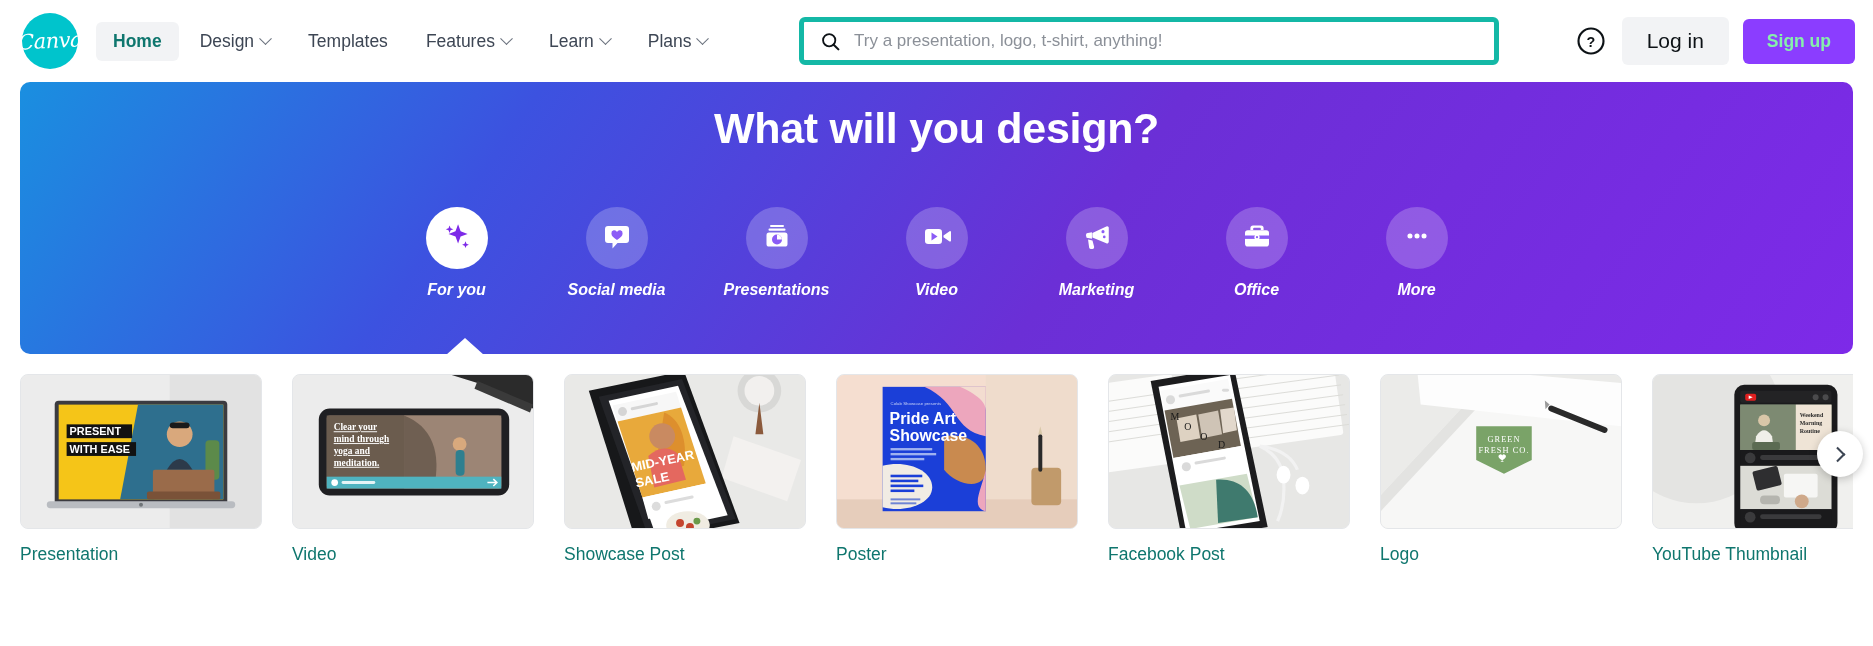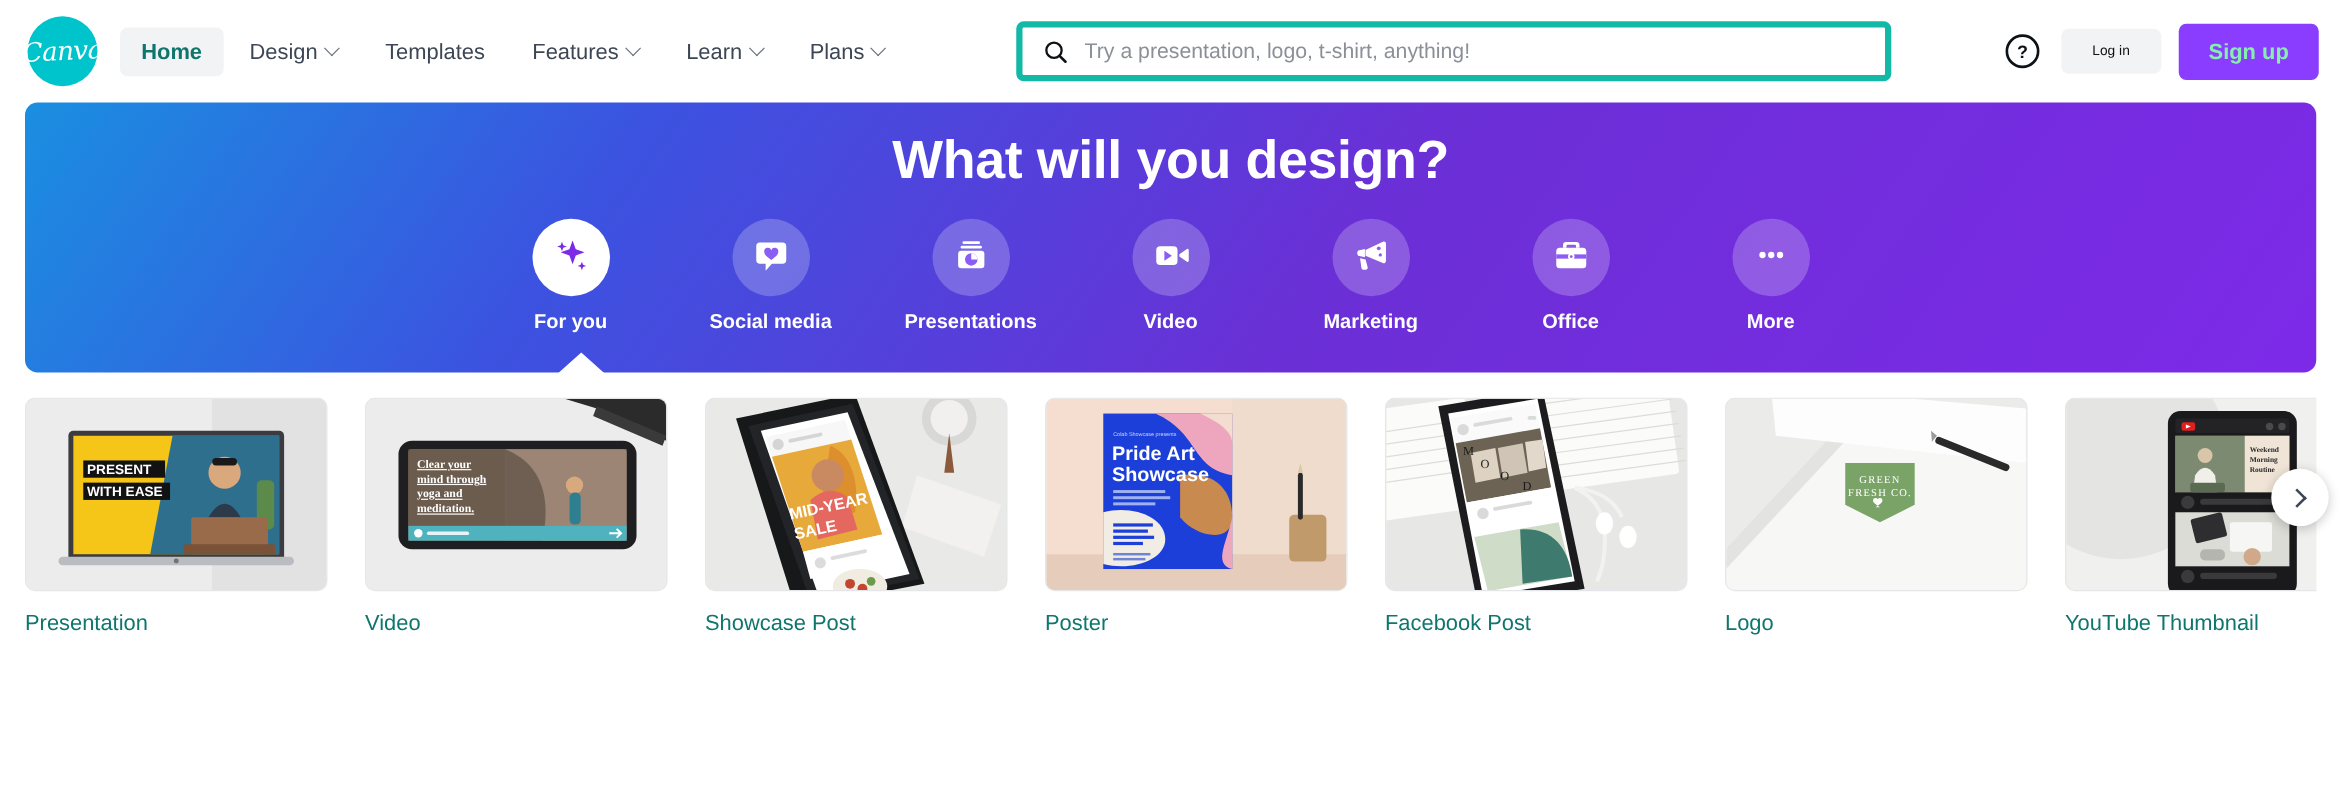--- a/index.html
+++ b/index.html
@@ -90,49 +90,50 @@
   .help-btn {
     width: 34px; height: 34px;
     display: flex; align-items: center; justify-content: center;
     cursor: pointer;
   }
   .login-btn {
     background: #f2f3f5;
     border: none;
     border-radius: 6px;
     padding: 12px 25px;
-    font-size: 11px;
+    font-size: 21px;
     color: #0d1216;
     cursor: pointer;
     font-family: "Liberation Sans", sans-serif;
   }
   .signup-btn {
     background: #8b3dff;
     border: none;
     border-radius: 6px;
     padding: 12px 24px;
     font-size: 17.5px;
     font-weight: bold;
     color: #86efac;
     cursor: pointer;
     font-family: "Liberation Sans", sans-serif;
   }
 
   
   .hero-wrap { padding: 0 20px; }
   .hero {
     position: relative;
-    height: 216px;
+    height: 272px;
     border-radius: 10px;
     background: linear-gradient(125deg, #1a8fe0 0%, #3c52e0 26%, #6b2fd6 58%, #7d2ae8 100%);
     display: flex;
     flex-direction: column;
     align-items: center;
     padding-top: 22px;
     overflow: visible;
+    gap: 32px;
   }
   .hero-title {
     color: #ffffff;
     font-size: 43px;
     font-weight: bold;
     letter-spacing: -0.3px;
     margin-bottom: 22px;
   }
   .cat-row {
     display: flex;
@@ -152,20 +153,21 @@
     background: rgba(255,255,255,0.22);
     display: flex; align-items: center; justify-content: center;
     margin-bottom: 12px;
   }
   .cat.selected .cat-circle { background: #ffffff; }
   .cat-label {
     color: #ffffff;
     font-size: 16px;
     font-weight: bold;
     white-space: nowrap;
+    font-style: italic;
   }
   .notch {
     position: absolute;
     bottom: -1px;
     width: 0; height: 0;
     border-left: 19px solid transparent;
     border-right: 19px solid transparent;
     border-bottom: 17px solid #ffffff;
   }
 

